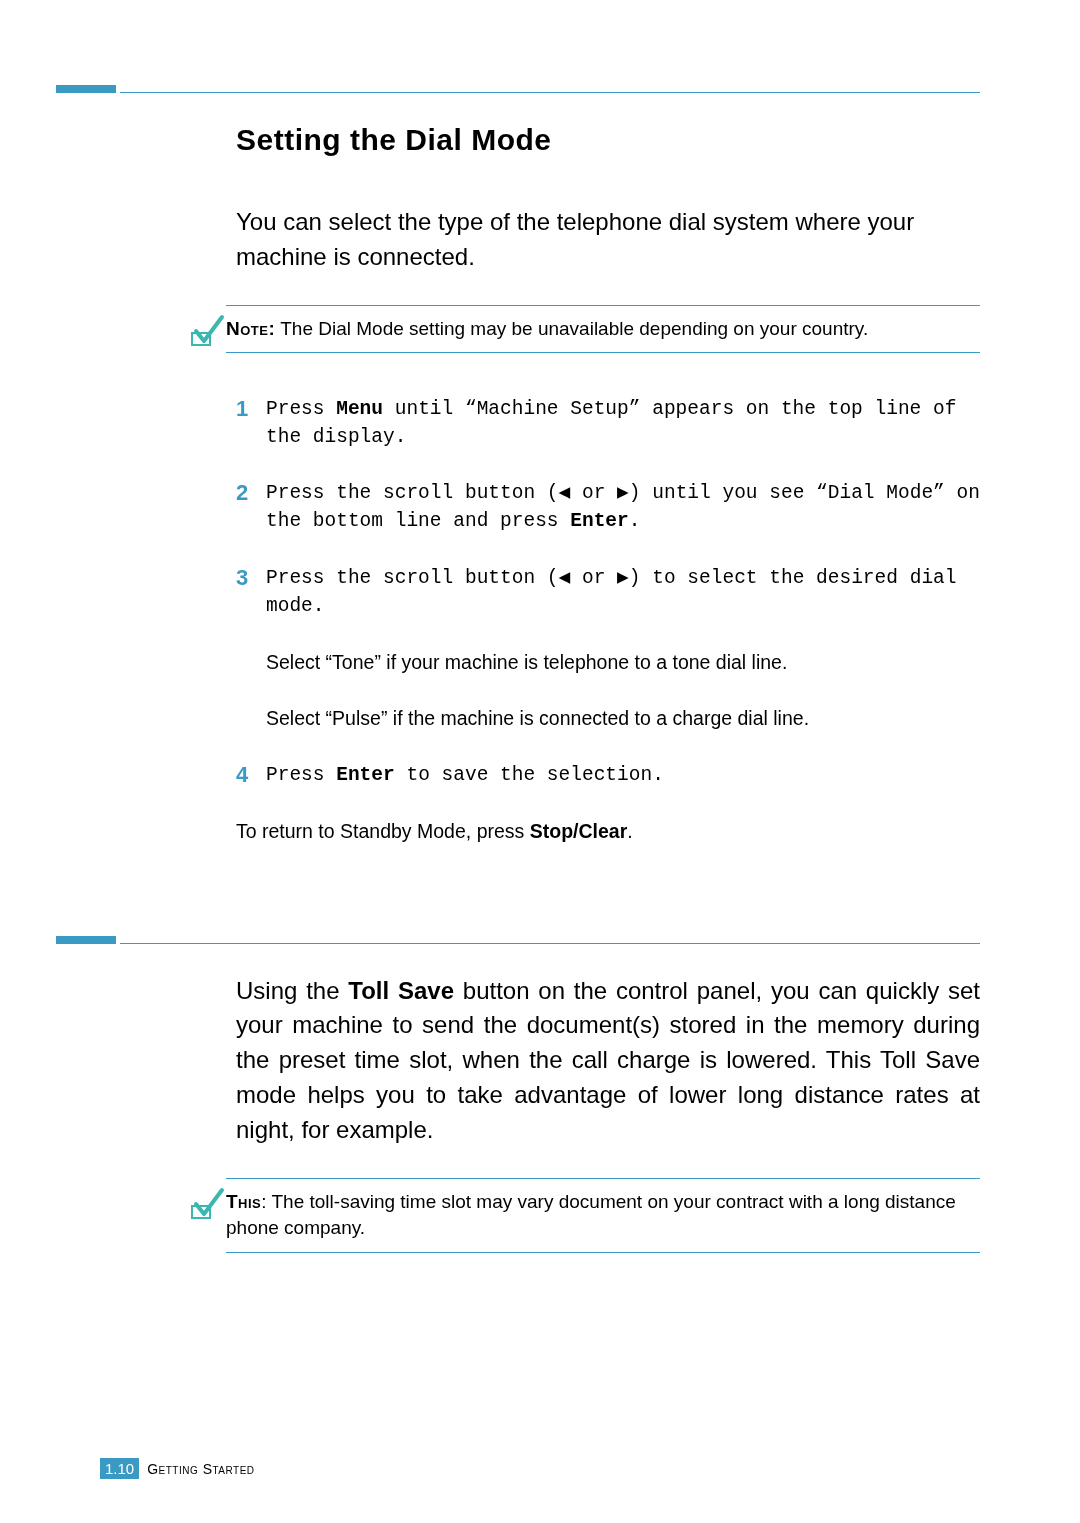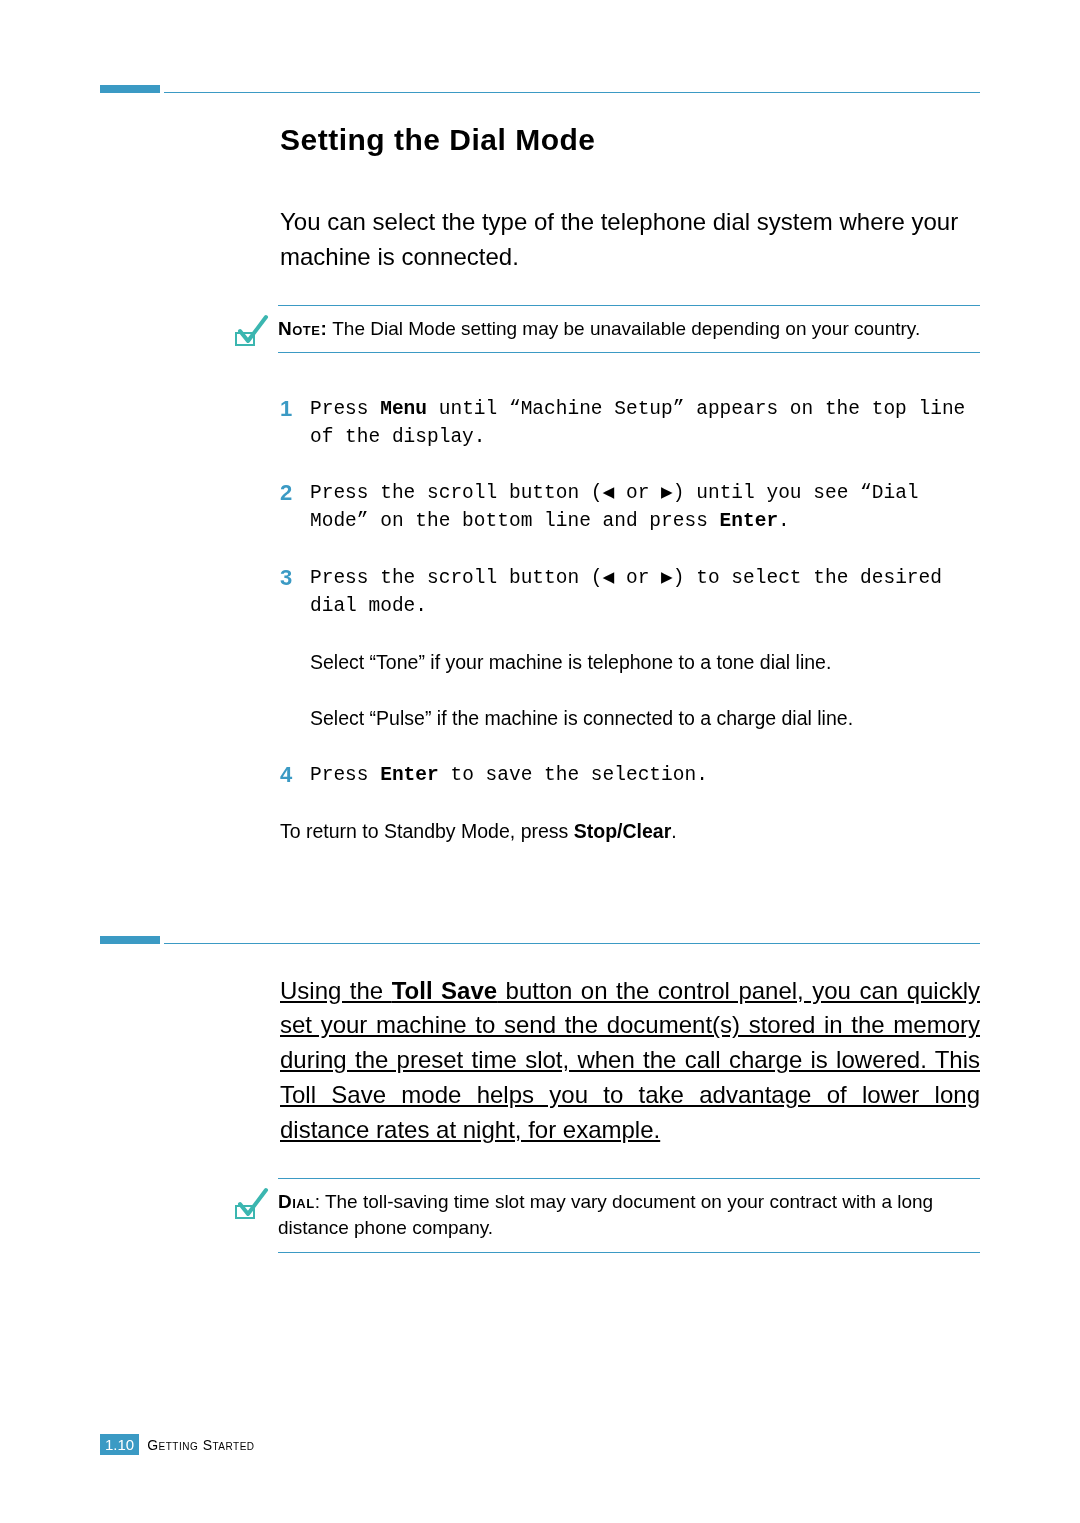--- a/index.html
+++ b/index.html
@@ -5,21 +5,21 @@
   * { margin: 0; padding: 0; box-sizing: border-box; }
   body {
     background: #ffffff;
     font-family: Verdana, Geneva, sans-serif;
     width: 1080px;
     height: 1523px;
     position: relative;
     color: #000;
   }
   .page {
-    padding: 85px 100px 60px 100px;
+    padding: 85px 100px 60px 56px;
   }
   .section {
     margin-bottom: 90px;
   }
   .heading-rule {
     display: flex;
     align-items: flex-end;
     margin-bottom: 30px;
     margin-left: 0;
   }
@@ -46,21 +46,21 @@
     margin-left: 180px;
     font-size: 24px;
     line-height: 1.45;
     margin-bottom: 30px;
   }
   .note-box {
     display: flex;
     align-items: flex-start;
     margin-left: 130px;
     margin-bottom: 40px;
-    gap: 8px;
+    gap: 0;
   }
   .note-icon {
     flex-shrink: 0;
     margin-top: 6px;
   }
   .note-content {
     flex: 1;
     border-top: 1.5px solid #3b9ac4;
     border-bottom: 1.5px solid #3b9ac4;
     padding: 10px 0 10px 0;
@@ -103,21 +103,21 @@
   }
   .return-text {
     margin-left: 180px;
     font-size: 19.5px;
     line-height: 1.45;
     margin-bottom: 10px;
   }
   .bold { font-weight: bold; }
   .footer {
     position: absolute;
-    bottom: 68px;
+    bottom: 44px;
     left: 100px;
     display: flex;
     align-items: center;
     gap: 8px;
     text-align: center;
   }
   .page-badge {
     background: #3b9ac4;
     color: #fff;
     font-size: 15px;
@@ -186,32 +186,32 @@
     <p class="return-text">
       <span>To return to Standby Mode, press </span><span class="bold">Stop/Clear</span><span>.</span>
     </p>
   </div>
 
   <div class="section">
     <div class="heading-rule">
       <div class="rule-thick"></div>
       <div class="rule-thin"></div>
     </div>
-    <p class="body-text" style="text-align:justify;text-decoration:underline;">
+    <p class="body-text" style="text-align:justify;">
       <span>Using the </span><span class="bold">Toll Save</span><span> button on the control panel, you can quickly set your machine to send the document(s) stored in the memory during the preset time slot, when the call charge is lowered. This Toll Save mode helps you to take advantage of lower long distance rates at night, for example.</span>
     </p>
     <div class="note-box">
       <div class="note-icon">
         <svg width="40" height="40" viewBox="0 0 40 40">
           <rect x="6" y="22" width="18" height="12" fill="none" stroke="#3bb6b0" stroke-width="2"></rect>
           <path d="M 10 20 L 18 30 L 36 6" fill="none" stroke="#3bb6b0" stroke-width="4" stroke-linecap="round" stroke-linejoin="round"></path>
         </svg>
       </div>
       <div class="note-content">
-        <span class="note-label">Dial</span><span>: The toll-saving time slot may vary document on your contract with a long distance phone company.</span>
+        <span class="note-label">This</span><span>: The toll-saving time slot may vary document on your contract with a long distance phone company.</span>
       </div>
     </div>
   </div>
 
   <div class="footer">
     <span class="page-badge"><span>1.10</span></span>
     <span class="footer-label">Getting Started</span>
   </div>
 
 </div>

